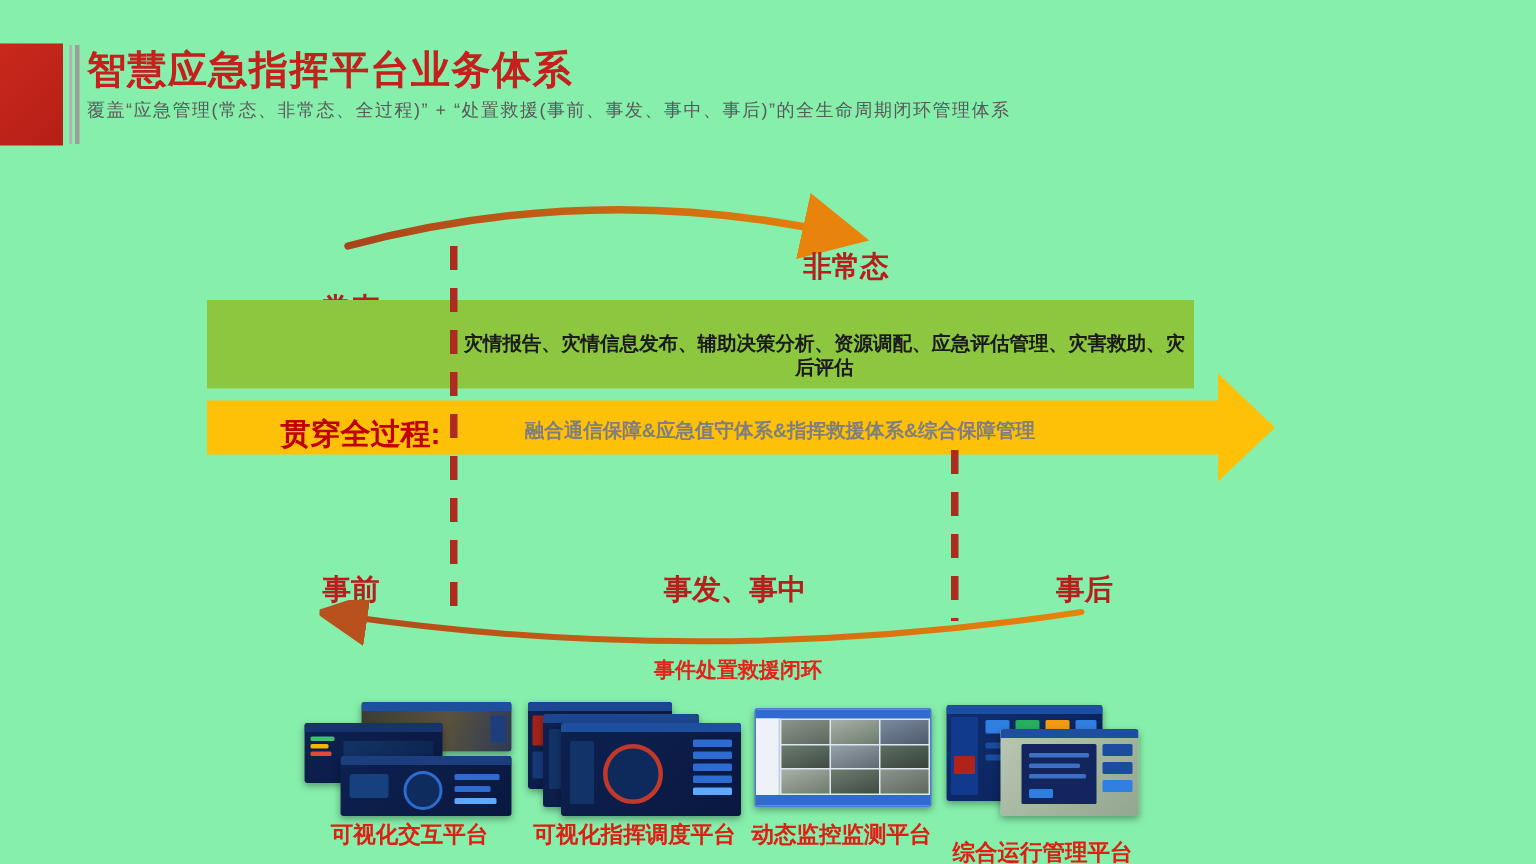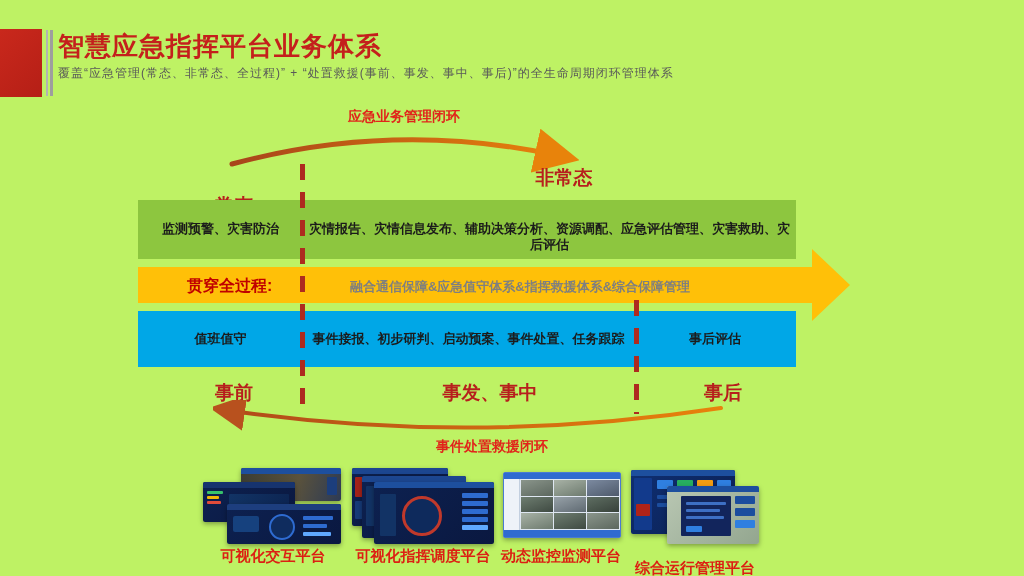--- a/index.html
+++ b/index.html
@@ -1,17 +1,17 @@
 <!DOCTYPE html>
 <html><head>
 <meta charset="utf-8">
 <style>
   html,body{margin:0;padding:0;background:#ffffff;}
   .slide{
-    position:relative;width:1024px;height:576px;background:#bef264;overflow:hidden;
+    position:relative;width:1024px;height:576px;background:#86efac;overflow:hidden;
     font-family:"Liberation Sans","DejaVu Sans",sans-serif;
   }
   
   .accent-block{position:absolute;left:0;top:29px;width:42px;height:68px;
     background:linear-gradient(135deg,#c9281c,#b51f16);}
   .title-divider-a{position:absolute;left:46px;top:30px;width:2px;height:66px;background:#b3b3b3;}
   .title-divider-b{position:absolute;left:50px;top:30px;width:3px;height:66px;background:#9e9e9e;}
   .page-title{position:absolute;left:58px;top:29px;font-size:26px;font-weight:bold;
     color:#c4201c;letter-spacing:1px;white-space:nowrap;}
   .page-subtitle{position:absolute;left:58px;top:63px;width:884px;font-size:12px;
@@ -36,21 +36,21 @@
   .bar-blue{top:311px;width:658px;height:56px;background:#00a7e7;}
   .yellow-head{position:absolute;left:812px;top:249px;width:0;height:0;
     border-top:36px solid transparent;border-bottom:36px solid transparent;
     border-left:38px solid #ffc008;}
   .cell{position:absolute;font-size:13px;font-weight:bold;color:#1b1b1b;text-align:center;line-height:16px;}
   .g-cell1{left:0;top:21px;width:165px;}
   .g-cell2{left:165px;top:21px;width:493px;}
   .b-cell1{left:0;top:20px;width:165px;}
   .b-cell2{left:165px;top:20px;width:331px;}
   .b-cell3{left:496px;top:20px;width:162px;}
-  .y-prefix{position:absolute;left:49px;top:9px;font-size:16px;font-weight:bold;color:#c00000;white-space:nowrap;}
+  .y-prefix{position:absolute;left:49px;top:9px;font-size:20px;font-weight:bold;color:#c00000;white-space:nowrap;}
   .y-content{position:absolute;left:199px;top:11px;width:366px;font-size:13px;font-weight:bold;
     color:#7f7f7f;text-align:center;white-space:nowrap;}
   
   .dash-line{position:absolute;width:5px;z-index:6;
     background:repeating-linear-gradient(180deg,#ae2b1f 0 16px,transparent 16px 28px);}
   .dash-left{left:300px;top:164px;height:244px;}
   .dash-right{left:634px;top:300px;height:114px;}
   
   .pg{position:absolute;top:468px;height:78px;}
   .pg1{left:203px;width:140px;}
@@ -85,52 +85,45 @@
 <body>
 
 <div class="slide">
 
   <div class="accent-block"></div>
   <div class="title-divider-a"></div>
   <div class="title-divider-b"></div>
   <div class="page-title">智慧应急指挥平台业务体系</div>
   <div class="page-subtitle">覆盖“应急管理(常态、非常态、全过程)” + “处置救援(事前、事发、事中、事后)”的全生命周期闭环管理体系</div>
 
-  <div class="loop-caption cap-top">应急业务管理闭环</div>
   <svg class="loop-svg svg-top" width="396" height="56" viewBox="0 0 396 56">
     <defs>
       <linearGradient id="gradTop" x1="0" y1="0" x2="1" y2="0">
         <stop offset="0" stop-color="#a8441b"></stop>
           <stop offset="1" stop-color="#e8830b"></stop>
       </linearGradient>
       <marker id="ahTop" markerWidth="9" markerHeight="9" refX="5" refY="4.5" orient="auto">
         <path d="M0,0 L9,4.5 L0,9 z" fill="#e8830b"></path>
       </marker>
     </defs>
     <path d="M 34 46 Q 198 2 362 38" fill="none" stroke="url(#gradTop)" stroke-width="5" stroke-linecap="round" marker-end="url(#ahTop)"></path>
   </svg>
   <div class="phase-label ph-changtai">常态</div>
   <div class="phase-label ph-feichangtai">非常态</div>
 
   <div class="bar bar-green">
-    <div class="cell g-cell1">监测预警、灾害防治</div>
     <div class="cell g-cell2">灾情报告、灾情信息发布、辅助决策分析、资源调配、应急评估管理、灾害救助、灾后评估</div>
   </div>
 
   <div class="bar bar-yellow">
     <div class="y-prefix">贯穿全过程:</div>
     <div class="y-content">融合通信保障&amp;应急值守体系&amp;指挥救援体系&amp;综合保障管理</div>
   </div>
   <div class="yellow-head"></div>
 
-  <div class="bar bar-blue">
-    <div class="cell b-cell1">值班值守</div>
-    <div class="cell b-cell2">事件接报、初步研判、启动预案、事件处置、任务跟踪</div>
-    <div class="cell b-cell3">事后评估</div>
-  </div>
 
   <div class="dash-line dash-left"></div>
   <div class="dash-line dash-right"></div>
 
   <div class="phase-label ph-shiqian">事前</div>
   <div class="phase-label ph-shifa">事发、事中</div>
   <div class="phase-label ph-shihou">事后</div>
   <svg class="loop-svg svg-bottom" width="516" height="44" viewBox="0 0 516 44">
     <defs>
       <linearGradient id="gradBot" x1="0" y1="0" x2="1" y2="0">

